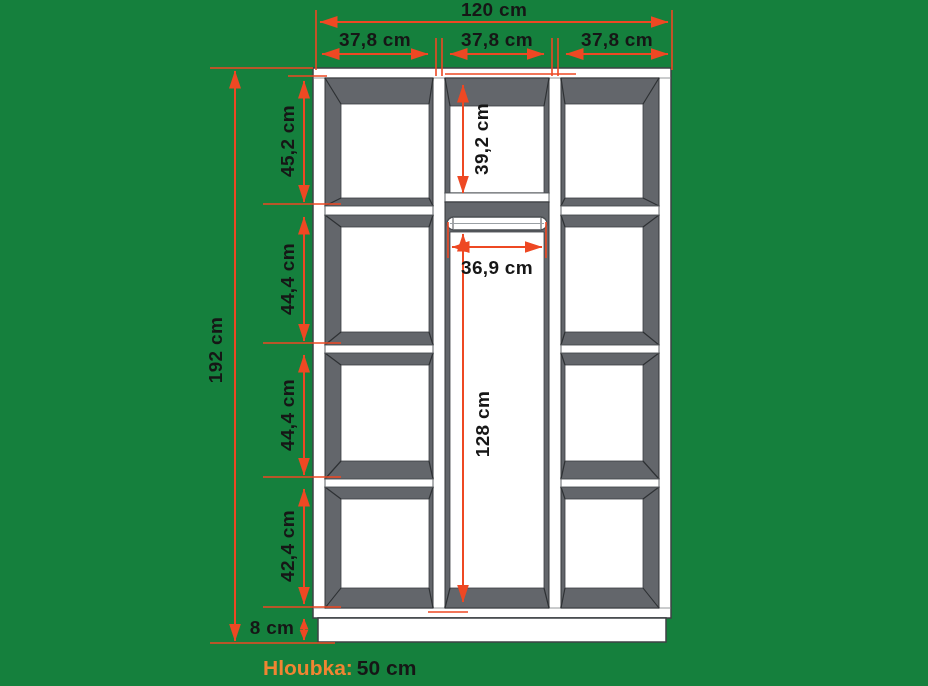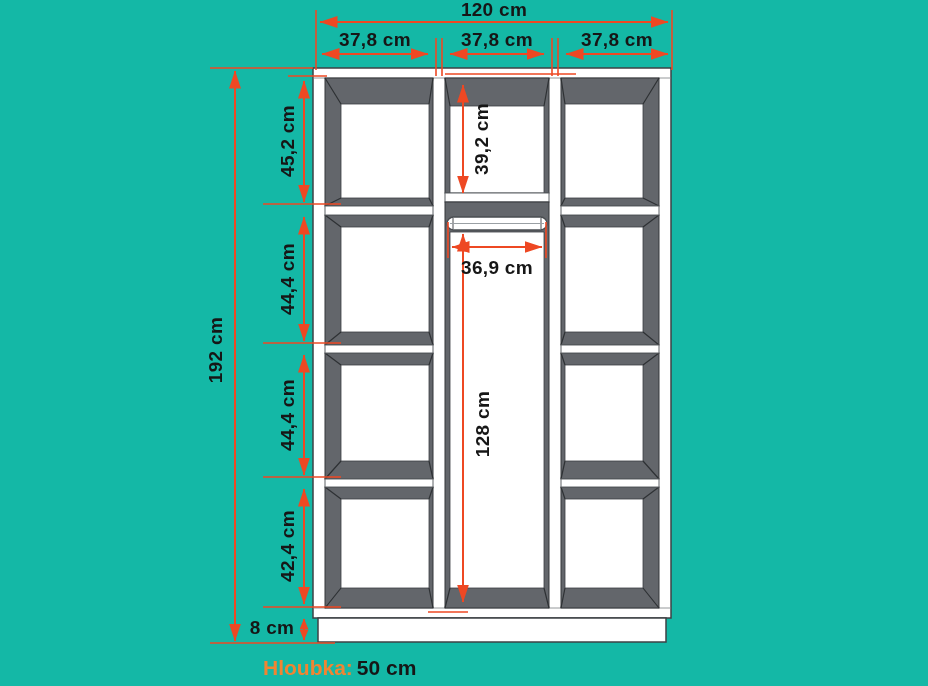--- a/index.html
+++ b/index.html
@@ -1,16 +1,16 @@
 <!DOCTYPE html>
 <html><head>
 <meta charset="utf-8">
 <style>
   html,body{margin:0;padding:0;background:#ffffff;}
-  .stage{position:relative;width:928px;height:686px;background:#14b8a6;overflow:hidden;
+  .stage{position:relative;width:928px;height:686px;background:#15803d;overflow:hidden;
          font-family:"Liberation Sans",sans-serif;}
   svg{display:block;}
   .dim{stroke:#EE4823;stroke-width:2;fill:none;}
   .ext{stroke:#EE4823;stroke-width:1.6;fill:none;}
   .lbl{font-family:"Liberation Sans",sans-serif;font-size:19px;font-weight:600;
        fill:#161616;letter-spacing:.3px;}
   .lbl-footer{font-family:"Liberation Sans",sans-serif;font-size:21px;font-weight:700;}
   .dk{fill:#63666B;stroke:#34373A;stroke-width:1;}
   .bk{fill:#ffffff;stroke:#3B3E42;stroke-width:.8;}
   .ln{stroke:#2E3134;stroke-width:1.2;fill:none;}

